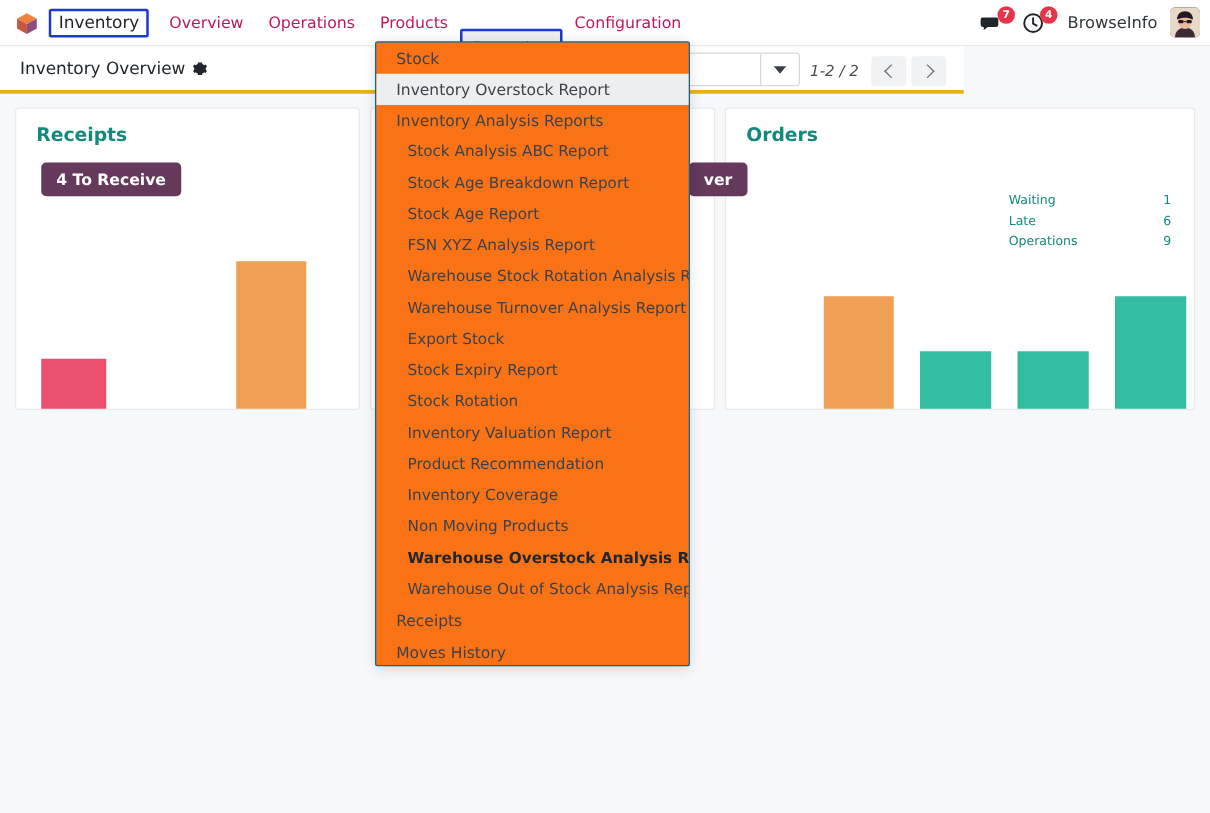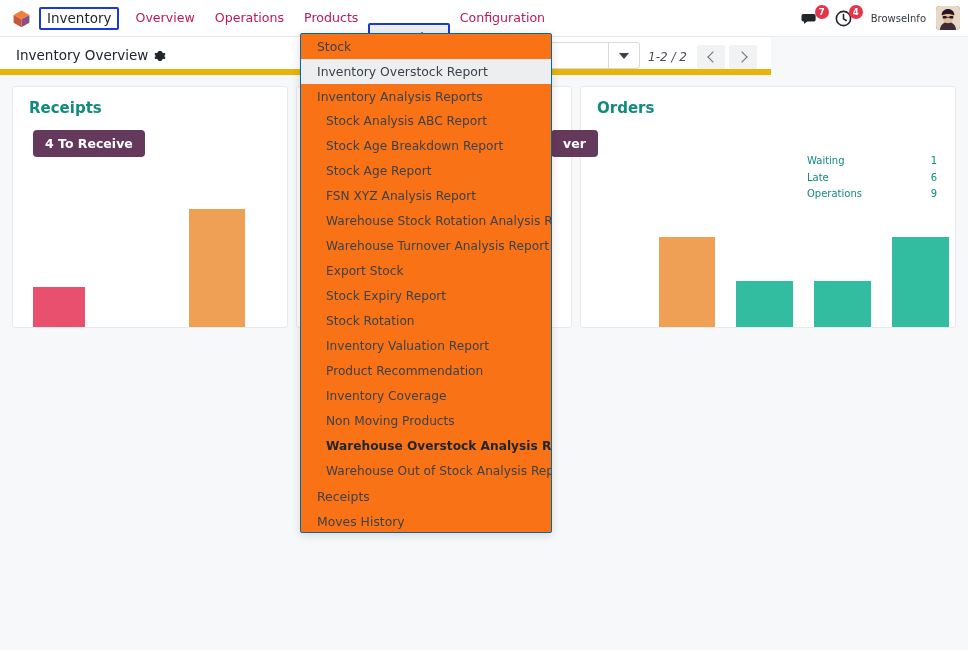--- a/index.html
+++ b/index.html
@@ -38,30 +38,30 @@
   .nav-right {
     margin-left: auto; display: flex; align-items: center; gap: 0px; padding-right: 8px;
   }
   .nav-icon-wrap { position: relative; width: 34px; height: 30px; cursor: pointer; }
   .badge {
     position: absolute; top: 2px; right: 2px;
     background: #e6344a; color: #fff; font-size: 8.5px; font-weight: bold;
     min-width: 14px; height: 14px; line-height: 14px; border-radius: 7px;
     text-align: center; padding: 0 3px;
   }
-  .user-name { font-size: 10px; color: #32373d; margin: 0 10px 0 6px; cursor: pointer; white-space: nowrap; text-align: center; }
+  .user-name { font-size: 13px; color: #32373d; margin: 0 10px 0 6px; cursor: pointer; white-space: nowrap; text-align: center; }
   .avatar {
     width: 24px; height: 24px; border-radius: 4px; overflow: hidden;
     background: #6b3b52; cursor: pointer; position: relative; flex: none;
   }
 
   
   .control-panel {
     position: absolute; top: 37px; left: 0; width: 771px; height: 38px;
-    background: #ffffff; border-bottom: 6px solid #eab308; z-index: 3; padding-left: 41px;
+    background: #ffffff; border-bottom: 3px solid #eab308; z-index: 3; padding-left: 41px;
   }
   .breadcrumb {
     position: absolute; left: 16px; top: 10px;
     font-size: 13.5px; color: #21262c; display: flex; align-items: center; gap: 6px;
   }
   .gear-icon { display: inline-block; width: 12px; height: 12px; cursor: pointer; }
   .searchbar {
     position: absolute; left: 400px; top: 5px; width: 240px; height: 27px;
     border: 1px solid #d6d9de; border-radius: 3px; background: #fff; display: flex;
   }

